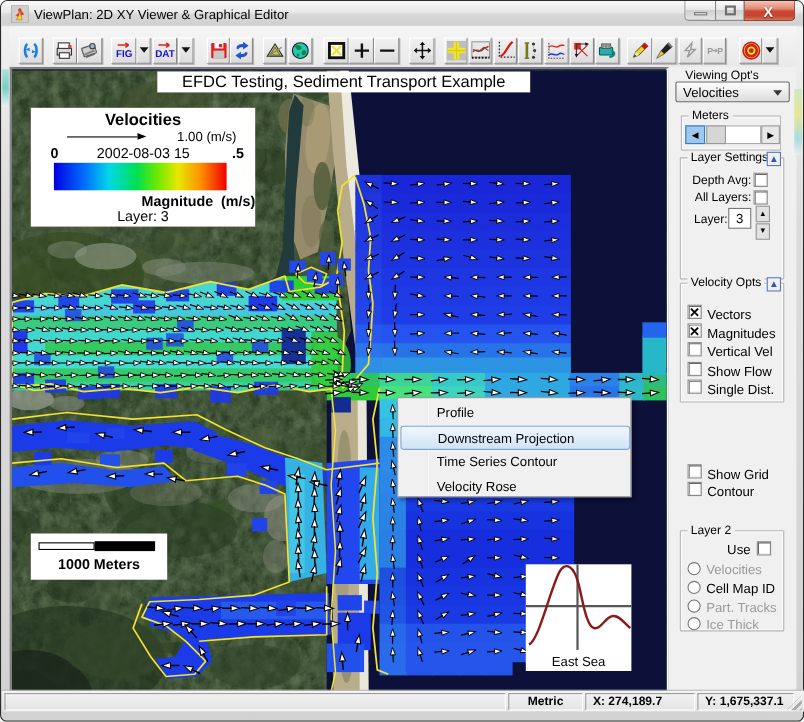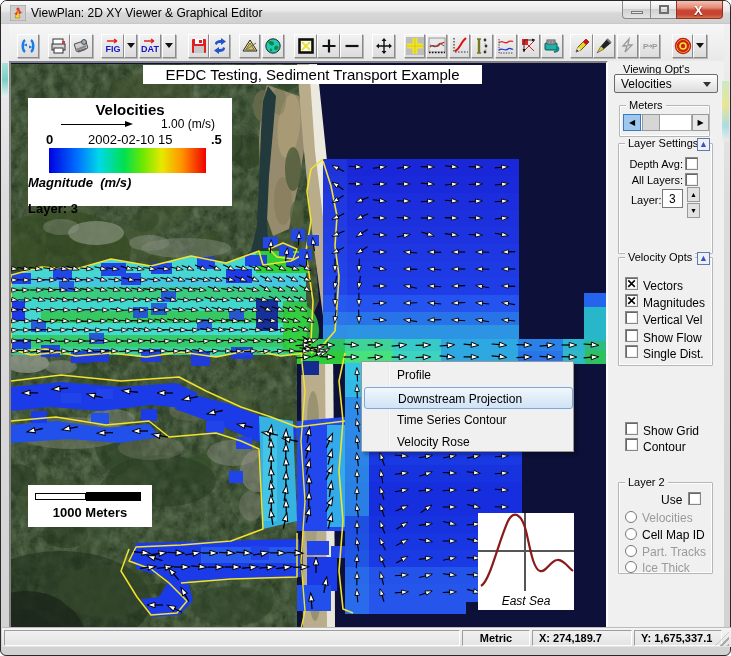--- a/index.html
+++ b/index.html
@@ -41,27 +41,27 @@
 #legend { left:27px; top:97px; width:204px; height:108px; font-size:13px; }
 #legend .t1 { position:absolute; left:0; width:100%; top:3px; text-align:center; font-weight:bold; font-size:15px; }
 #legend .arr { position:absolute; left:33px; top:26px; width:64px; height:1px; background:#000; }
 #legend .arr:after { content:""; position:absolute; right:-8px; top:-3px; border-left:8px solid #000; border-top:3px solid transparent; border-bottom:3px solid transparent; }
 #legend .t2 { position:absolute; left:133px; top:19px; font-size:12px; }
 #legend .t3 { position:absolute; left:18px; top:34px; font-size:13px; font-weight:bold; }
 #legend .t4 { position:absolute; left:60px; top:34px; font-size:13px; }
 #legend .t5 { position:absolute; left:183px; top:34px; font-size:13px; font-weight:bold; }
 #legend .bar { position:absolute; left:21px; top:50px; width:157px; height:25px;
   background:linear-gradient(90deg,#0000e0,#0070ff 18%,#00d8e8 32%,#00e050 48%,#70e800 60%,#e8e800 72%,#ff9000 85%,#f00000); }
-#legend .t6 { position:absolute; left:0; width:100%; top:77px; text-align:left; font-weight:bold;font-style:italic; }
-#legend .t7 { position:absolute; left:0; width:100%; top:91px; text-align:left; font-weight:bold;margin-top:12px; }
+#legend .t6 { position:absolute; left:0; width:100%; top:77px; text-align:right; font-weight:bold; }
+#legend .t7 { position:absolute; left:0; width:100%; top:91px; text-align:center; font-weight:normal; }
 #scale { left:27px; top:484px; width:124px; height:42px; font-size:13px; }
 #scale .seg1 { position:absolute; left:7px; top:8px; width:51px; height:7px; background:#fff; border:1px solid #000; }
 #scale .seg2 { position:absolute; left:58px; top:7px; width:55px; height:9px; background:#000; }
 #scale .t { position:absolute; width:100%; top:20px; text-align:center; font-weight:bold; }
-#inset { left:477px; top:512px; width:96px; height:97px;font-style:italic; }
+#inset { left:477px; top:512px; width:96px; height:97px; }
 #inset .t { position:absolute; width:100%; bottom:2px; text-align:center; font-size:12px; }
 
 #menu { position:absolute; left:360px; top:360px; width:213px; height:91px;
   background:#f0f0f0; border:1px solid #979797; box-shadow:3px 3px 3px rgba(0,0,0,0.25); font-size:12px; }
 #menu .gut { position:absolute; left:26px; top:1px; bottom:1px; width:2px;
   background:linear-gradient(90deg,#e2e3e3,#fff); }
 .mi { position:absolute; left:28px; width:183px; height:22px; line-height:22px; padding-left:7px; color:#000; }
 .mi.sel { left:2px; width:209px; padding-left:33px; border:1px solid #7da7d8; border-radius:3px;
   background:linear-gradient(#f1f7fd,#d0e3f5); }
 
@@ -1248,21 +1248,21 @@
         <use href="#ar" transform="translate(325,580) rotate(-80)"></use>
         <use href="#ar" transform="translate(310,596) rotate(-95)"></use>
       </g>
 </svg>
   <div class="mbox" id="mtitle">EFDC Testing, Sediment Transport Example</div>
   <div class="mbox" id="legend">
     <div class="t1">Velocities</div>
     <div class="arr"></div>
     <div class="t2">1.00 (m/s)</div>
     <div class="t3">0</div>
-      <div class="t4">2002-02-10 15</div>
+      <div class="t4">2002-08-03 15</div>
       <div class="t5">.5</div>
     <div class="bar"></div>
     <div class="t6">Magnitude&nbsp; (m/s)</div>
     <div class="t7">Layer: 3</div>
   </div>
   <div class="mbox" id="scale">
     <div class="seg1"></div>
       <div class="seg2"></div>
     <div class="t">1000 Meters</div>
   </div>

